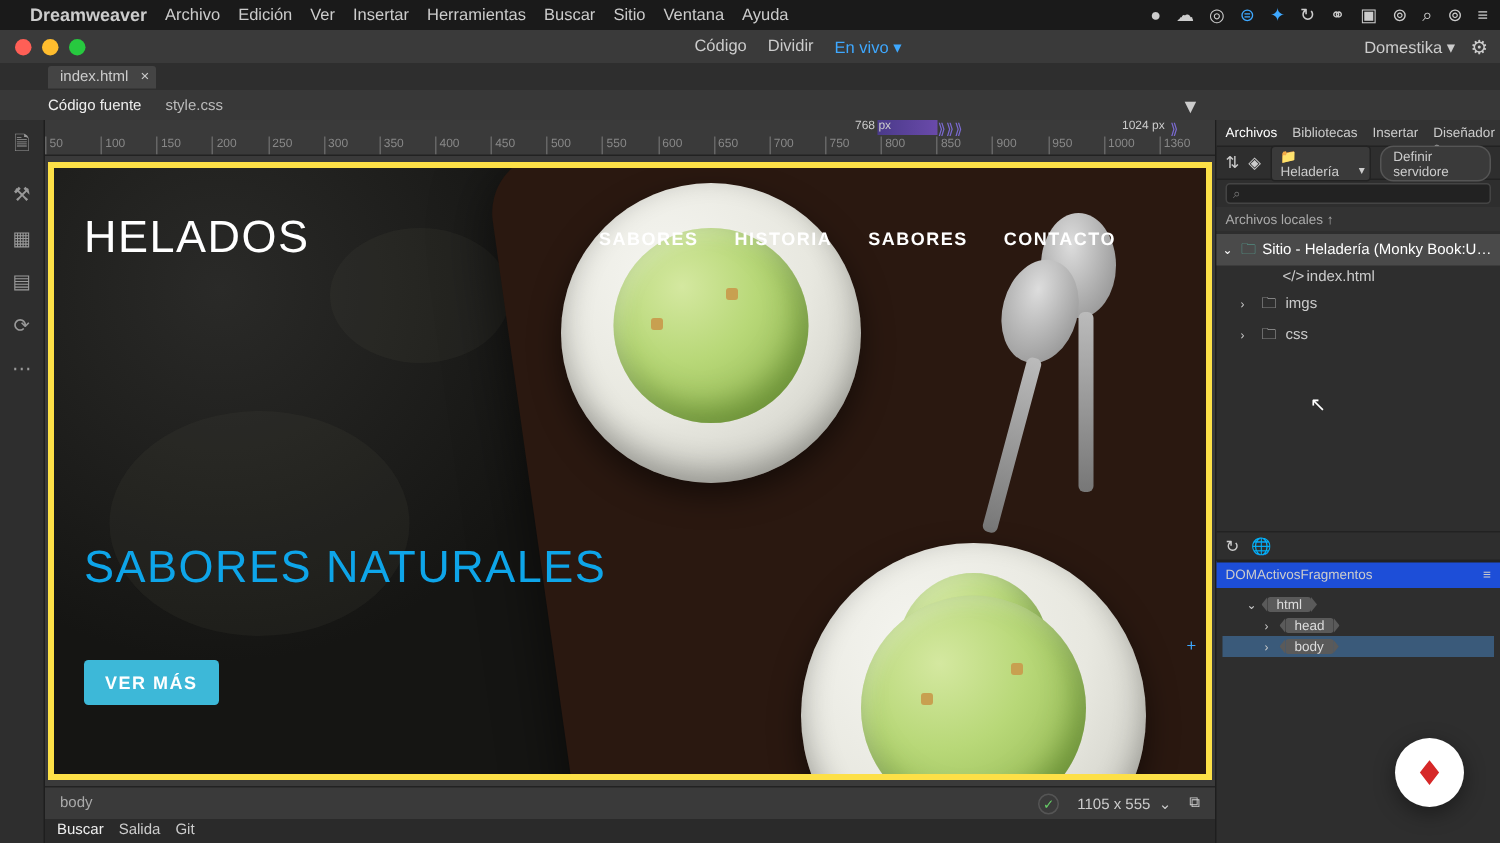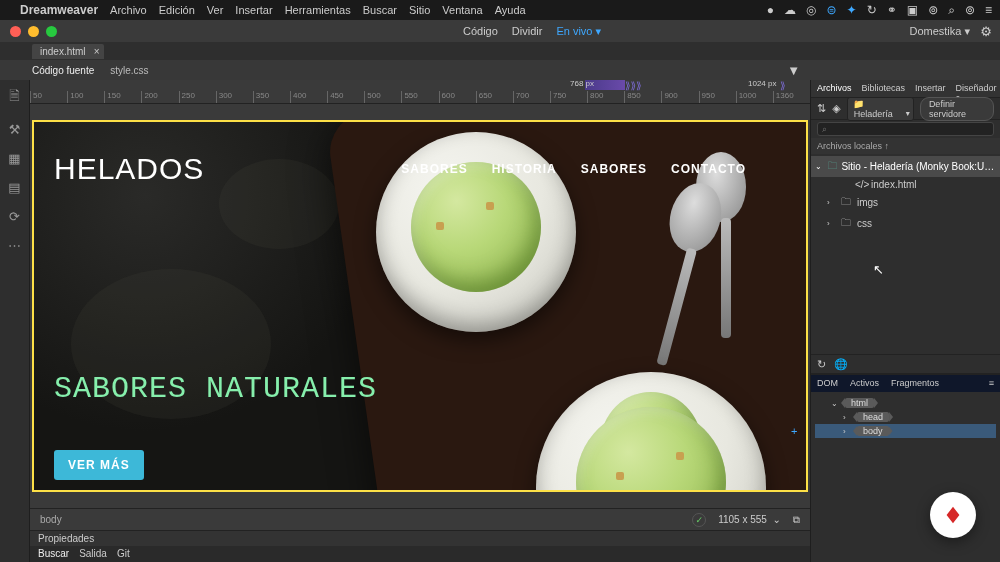--- a/index.html
+++ b/index.html
@@ -43,21 +43,21 @@
 
 .ruler { height: 24px; background: #3a3a3a; position: relative; border-bottom: 1px solid #222; overflow: hidden; text-decoration: underline; }
 .ruler-ticks { position: absolute; bottom: 0; left: 0; right: 0; height: 12px; display: flex; color: #888; font-size: 8px; }
 .ruler-ticks span { width: 50px; text-align: left; border-left: 1px solid #666; padding-left: 2px; }
 .breakpoint-bar { position: absolute; top: 0; height: 10px; background: linear-gradient(90deg, #4a3a8a, #6a4aaa); }
 .bp768 { left: 555px; width: 40px; }
 .bplabel { position: absolute; top: -1px; font-size: 8px; color: #ccc; }
 .bp-marker { position: absolute; top: 0; font-size: 10px; color: #7a6ad0; }
 
 
-.canvas { flex: 1; margin: 16px 2px; position: relative; overflow: hidden; border: 2px solid #fde047; }
+.canvas { flex: 1; margin: 4px 2px; position: relative; overflow: hidden; border: 4px solid #fde047; }
 .site-bg { position: absolute; inset: 0; background: #1a1a1a; }
 
 .stone { position: absolute; left: 0; top: 0; bottom: 0; width: 48%; background: radial-gradient(circle at 30% 20%, #2a2a28 0%, #151513 60%); }
 .stone::before, .stone::after { content: ""; position: absolute; background: rgba(80,80,70,0.15); border-radius: 50%; }
 .stone::before { width: 200px; height: 150px; top: 40%; left: 10%; }
 .stone::after { width: 120px; height: 90px; top: 10%; left: 50%; }
 
 .board { position: absolute; right: -30px; top: -40px; width: 480px; height: 480px; background: #2a1810; border-radius: 40px; transform: rotate(-8deg); box-shadow: 0 10px 40px rgba(0,0,0,0.6); }
 .bowl { position: absolute; border-radius: 50%; background: radial-gradient(circle at 35% 30%, #f5f5f0 0%, #e8e8e0 50%, #c0c0b8 100%); box-shadow: inset 0 -8px 20px rgba(0,0,0,0.3), 0 8px 20px rgba(0,0,0,0.5); }
 .bowl.b1 { width: 200px; height: 200px; right: 230px; top: 10px; }
@@ -67,21 +67,21 @@
 .bowl.b2 .scoop { width: 150px; height: 150px; left: 40px; top: 35px; }
 .bowl.b2 .scoop.s2 { left: 65px; top: 20px; width: 100px; height: 100px; }
 .spoon { position: absolute; width: 60px; height: 180px; right: 50px; top: 30px; }
 .spoon .head { width: 50px; height: 70px; background: radial-gradient(ellipse at 40% 30%, #ddd, #888); border-radius: 50%; }
 .spoon .handle { width: 10px; height: 120px; background: linear-gradient(#bbb, #777); margin: -4px auto 0; border-radius: 4px; }
 .spoon.sp2 { right: 90px; top: 60px; transform: rotate(15deg); }
 .nuts { position: absolute; width: 8px; height: 8px; background: #c8a050; border-radius: 2px; }
 
 .site-logo { position: absolute; left: 20px; top: 30px; font-family: Impact, "Arial Black", sans-serif; font-size: 30px; color: #fff; letter-spacing: 1px; }
 .site-nav { position: absolute; right: 60px; top: 40px; display: flex; gap: 24px; font-weight: bold; font-size: 12px; color: #fff; letter-spacing: 1px; }
-.hero-title { position: absolute; left: 20px; top: 250px; font-family: Liberation Mono, monospace; font-size: 30px; color: #86efac; letter-spacing: 1px; }
+.hero-title { position: absolute; left: 20px; top: 250px; font-family: Liberation Sans, sans-serif; font-size: 30px; color: #0ea5e9; letter-spacing: 1px; }
 .hero-text { position: absolute; left: 20px; top: 286px; width: 600px; color: #e0e0e0; font-size: 11px; line-height: 1.5; }
 .hero-btn { position: absolute; left: 20px; top: 328px; background: #3db8d8; color: #fff; font-weight: bold; font-size: 12px; padding: 8px 14px; border-radius: 3px; letter-spacing: 1px; }
 
 
 .statusbar { height: 22px; background: #3a3a3a; display: flex; align-items: center; padding: 0 10px; border-top: 1px solid #222; }
 .sb-path { font-size: 10px; color: #aaa; }
 .sb-right { margin-left: auto; display: flex; align-items: center; gap: 12px; font-size: 10px; }
 .sb-check { color: #6c6; border: 1px solid #555; border-radius: 50%; width: 14px; height: 14px; display: flex; align-items: center; justify-content: center; font-size: 9px; }
 
 
@@ -102,21 +102,21 @@
 .file-tree { padding: 2px 0; font-size: 10px; }
 .tree-row { display: flex; align-items: center; gap: 4px; padding: 2px 4px; }
 .tree-row .chev { width: 10px; font-size: 8px; }
 .tree-row .ico { width: 12px; font-size: 10px; }
 .tree-indent-1 { padding-left: 16px; }
 .tree-indent-2 { padding-left: 30px; }
 .tree-active { background: #4a4a4a; color: #fff; }
 
 .panel-mid-tools { height: 20px; display: flex; align-items: center; gap: 8px; padding: 0 6px; border-top: 1px solid #222; border-bottom: 1px solid #222; }
 
-.dom-tabs { height: 18px; display: flex; gap: 12px; padding: 3px 6px; font-size: 9px; background: #0f172a; border-top: 1px solid #222; }
+.dom-tabs { height: 18px; display: flex; gap: 0; padding: 3px 6px; font-size: 9px; background: #1d4ed8; border-top: 1px solid #222; }
 .dom-tree { padding: 4px; }
 .dom-tag { display: inline-block; background: #5a5a5a; border-radius: 2px; padding: 0 6px; font-size: 9px; color: #ddd; margin: 1px 0; position: relative; }
 .dom-tag::before { content: ""; position: absolute; left: -4px; top: 0; bottom: 0; width: 4px; background: #5a5a5a; clip-path: polygon(100% 0, 100% 100%, 0 50%); }
 .dom-tag::after { content: ""; position: absolute; right: -4px; top: 0; bottom: 0; width: 4px; background: #5a5a5a; clip-path: polygon(0 0, 0 100%, 100% 50%); }
 .dom-row { display: flex; align-items: center; gap: 4px; padding: 1px 0; }
 .dom-row .chev { width: 10px; font-size: 8px; }
 .dom-indent-1 { padding-left: 16px; }
 .dom-indent-2 { padding-left: 28px; }
 .dom-plus { position: absolute; left: 0; color: #3ea8ff; font-size: 11px; }
 .dom-active { background: #3a5a7a; }
@@ -266,23 +266,20 @@
 
     <div class="statusbar">
       <span class="sb-path">body</span>
       <div class="sb-right">
         <span class="sb-check">✓</span>
         <span><span>1105 x 555</span> &nbsp;⌄</span>
         <span>⧉</span>
       </div>
     </div>
 
-    <div class="props">
-      <span>Propiedades</span>
-    </div>
     <div class="bottomtabs">
       <span style="color:#eee">Buscar</span>
       <span>Salida</span>
       <span>Git</span>
     </div>
   </div>
 
   <div class="right-panels">
     <div class="panel-tabs">
       <span class="active">Archivos</span>

